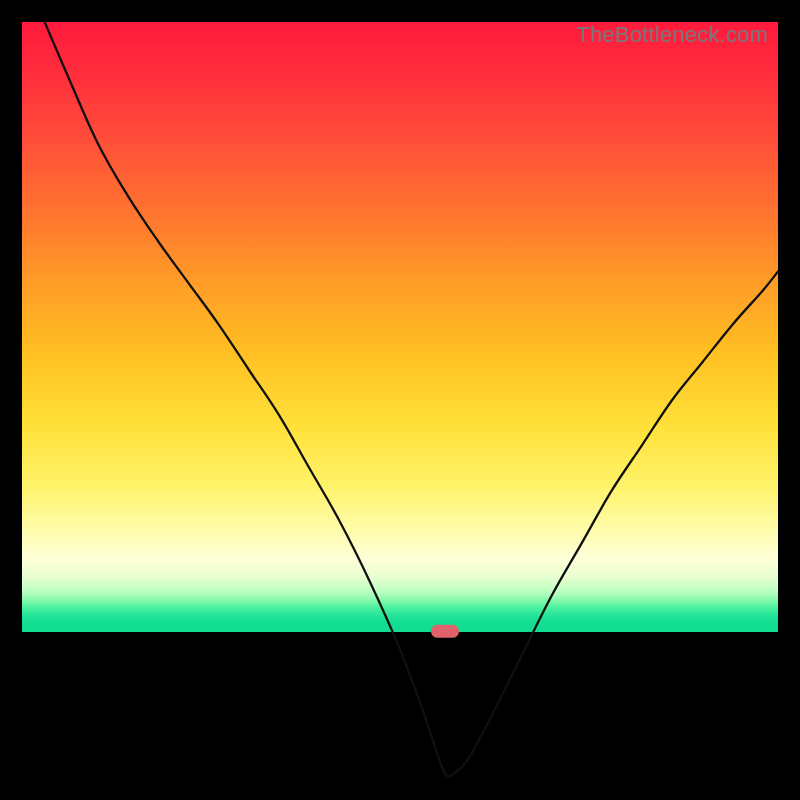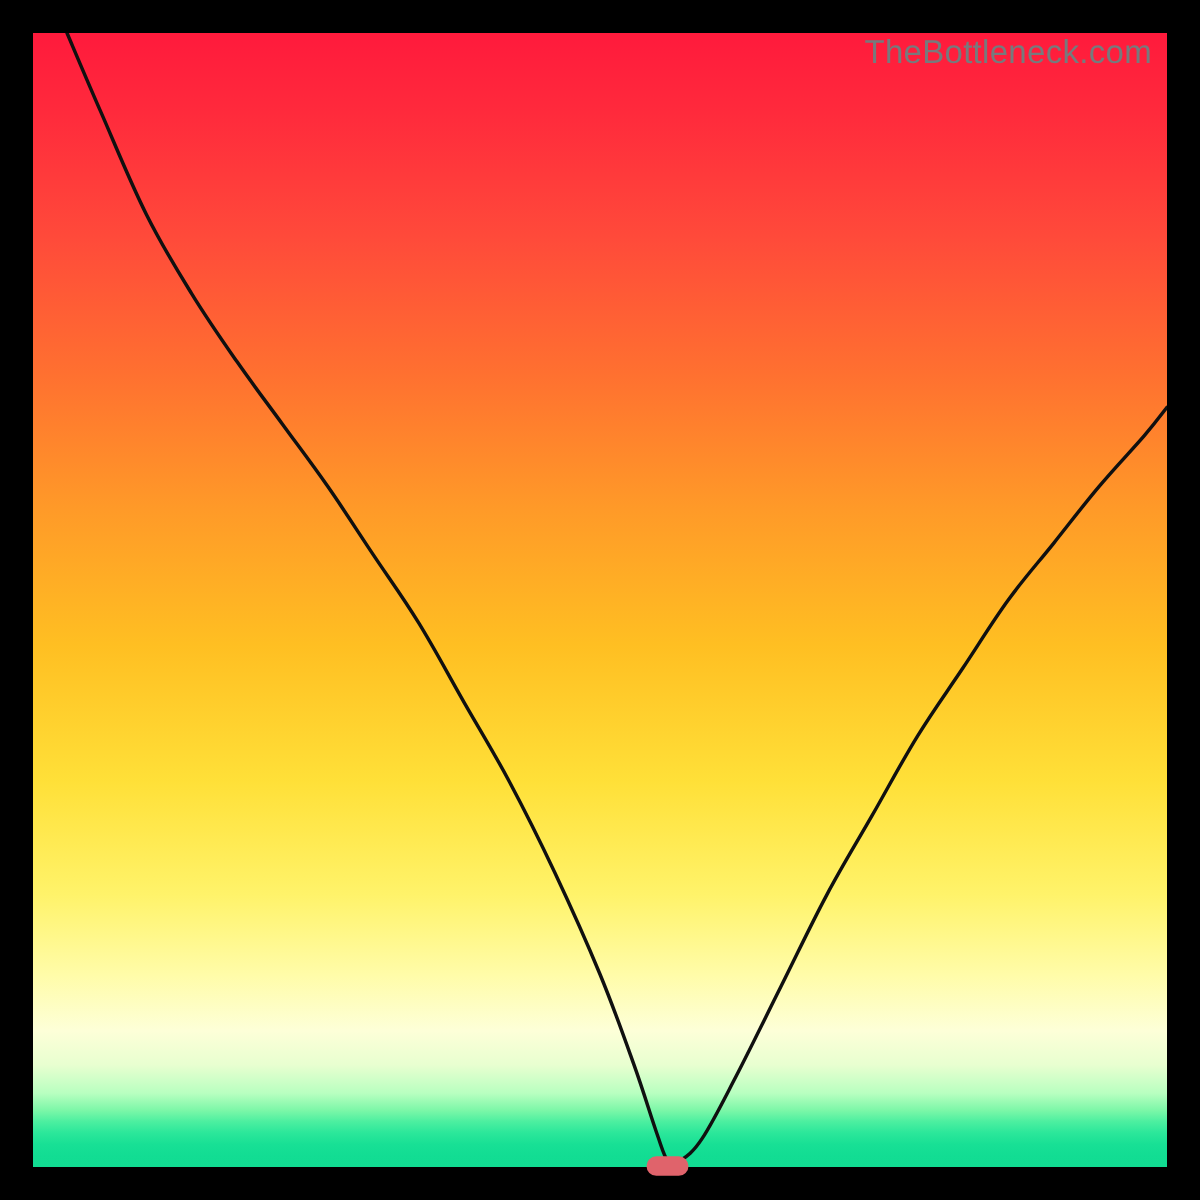--- a/index.html
+++ b/index.html
@@ -15,21 +15,21 @@
     position: relative;
     width: 800px;
     height: 800px;
     background: #000;
   }
   .plot {
     position: absolute;
     left: 22px;
     top: 22px;
     width: 756px;
-    height: 756px;
+    height: 610px;
     
     background: linear-gradient(
       to bottom,
       #ff1a3c 0%,
       #ff2a3c 7%,
       #ff4a3a 18%,
       #ff7030 30%,
       #ff9a28 42%,
       #ffbf22 54%,
       #ffe038 66%,

